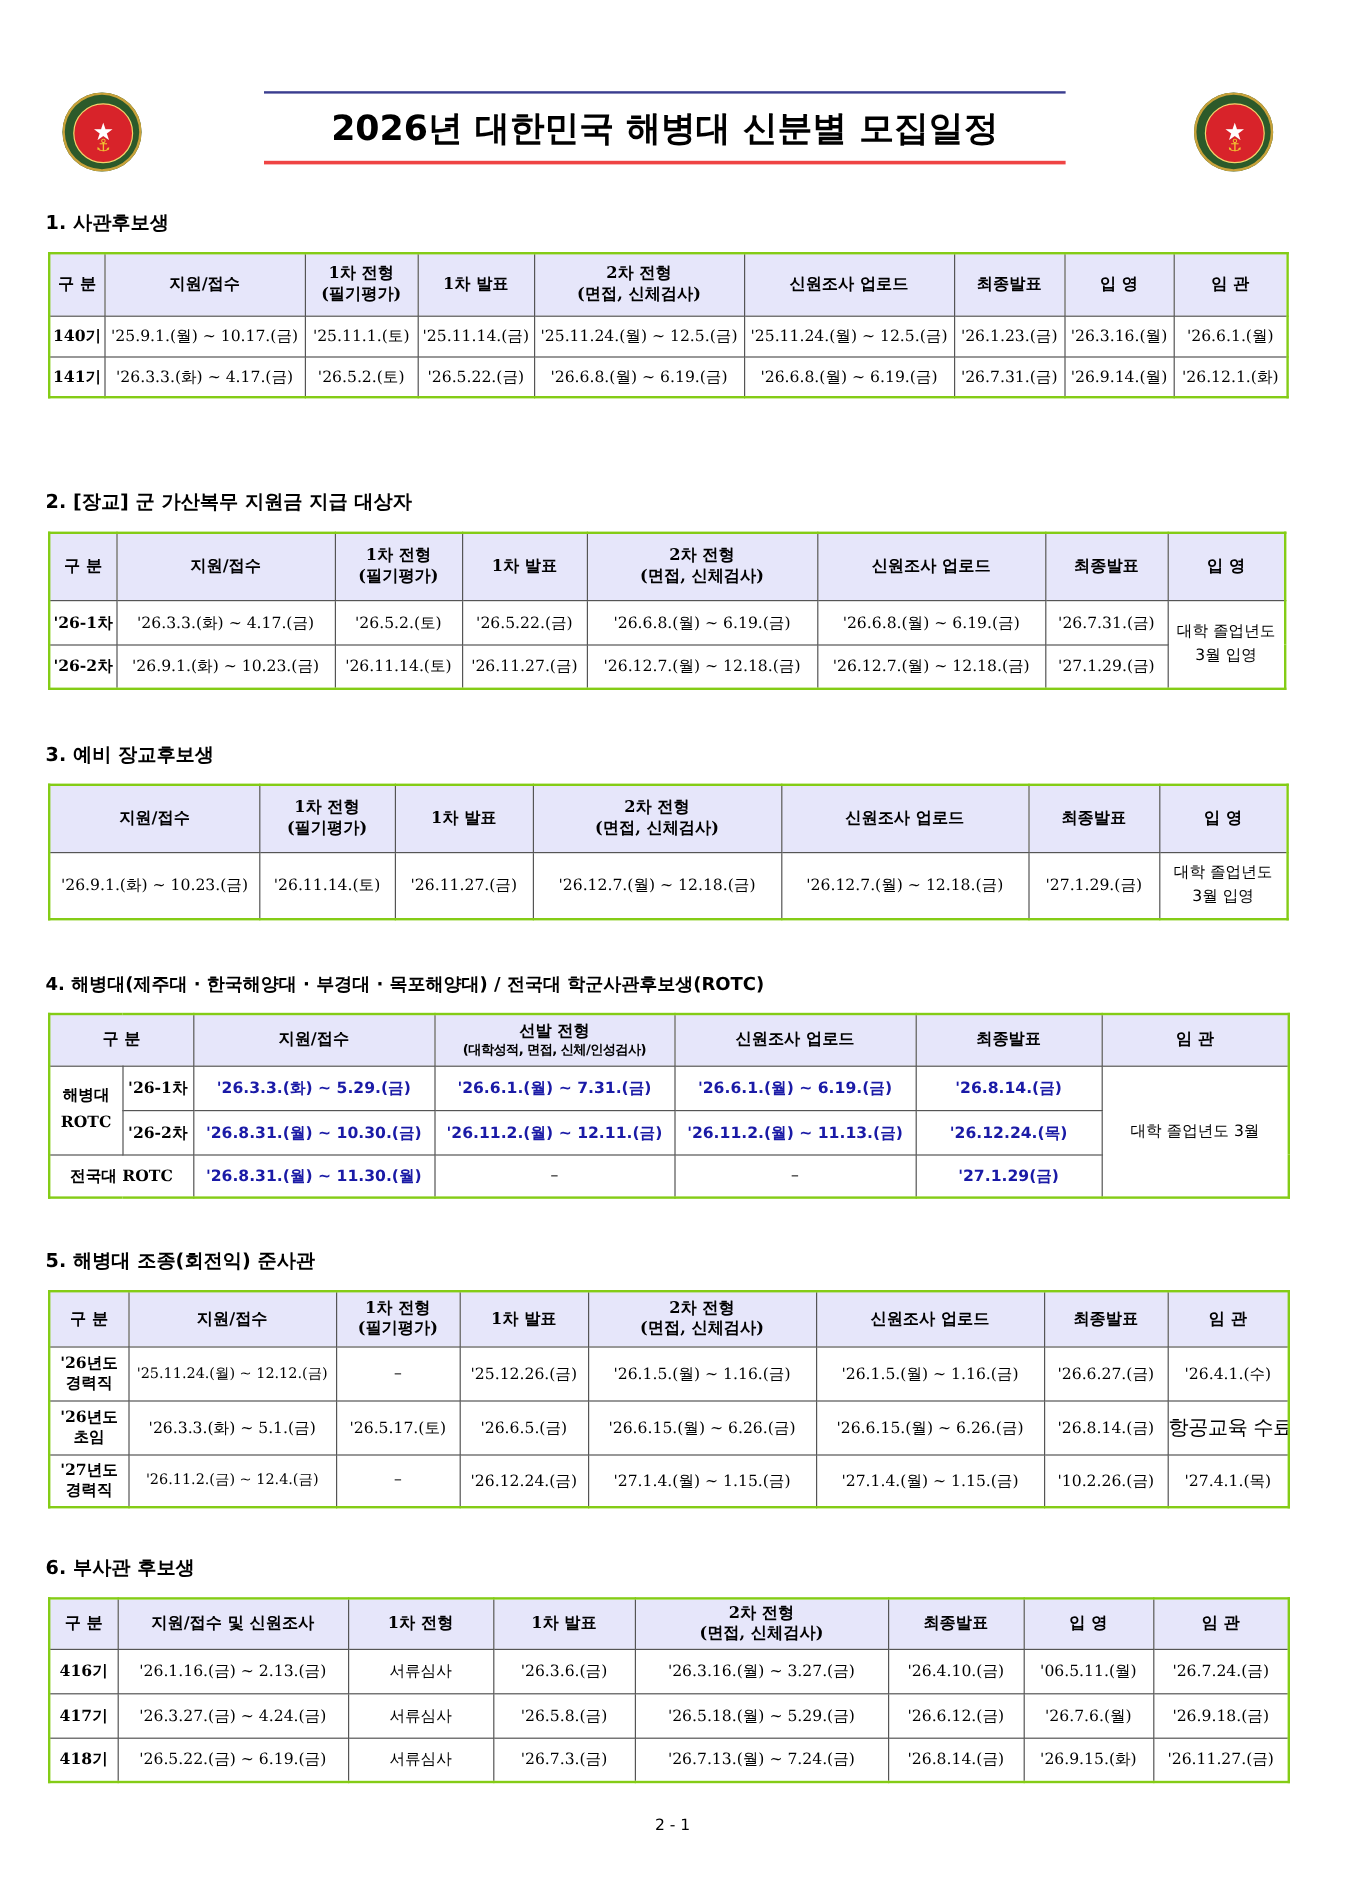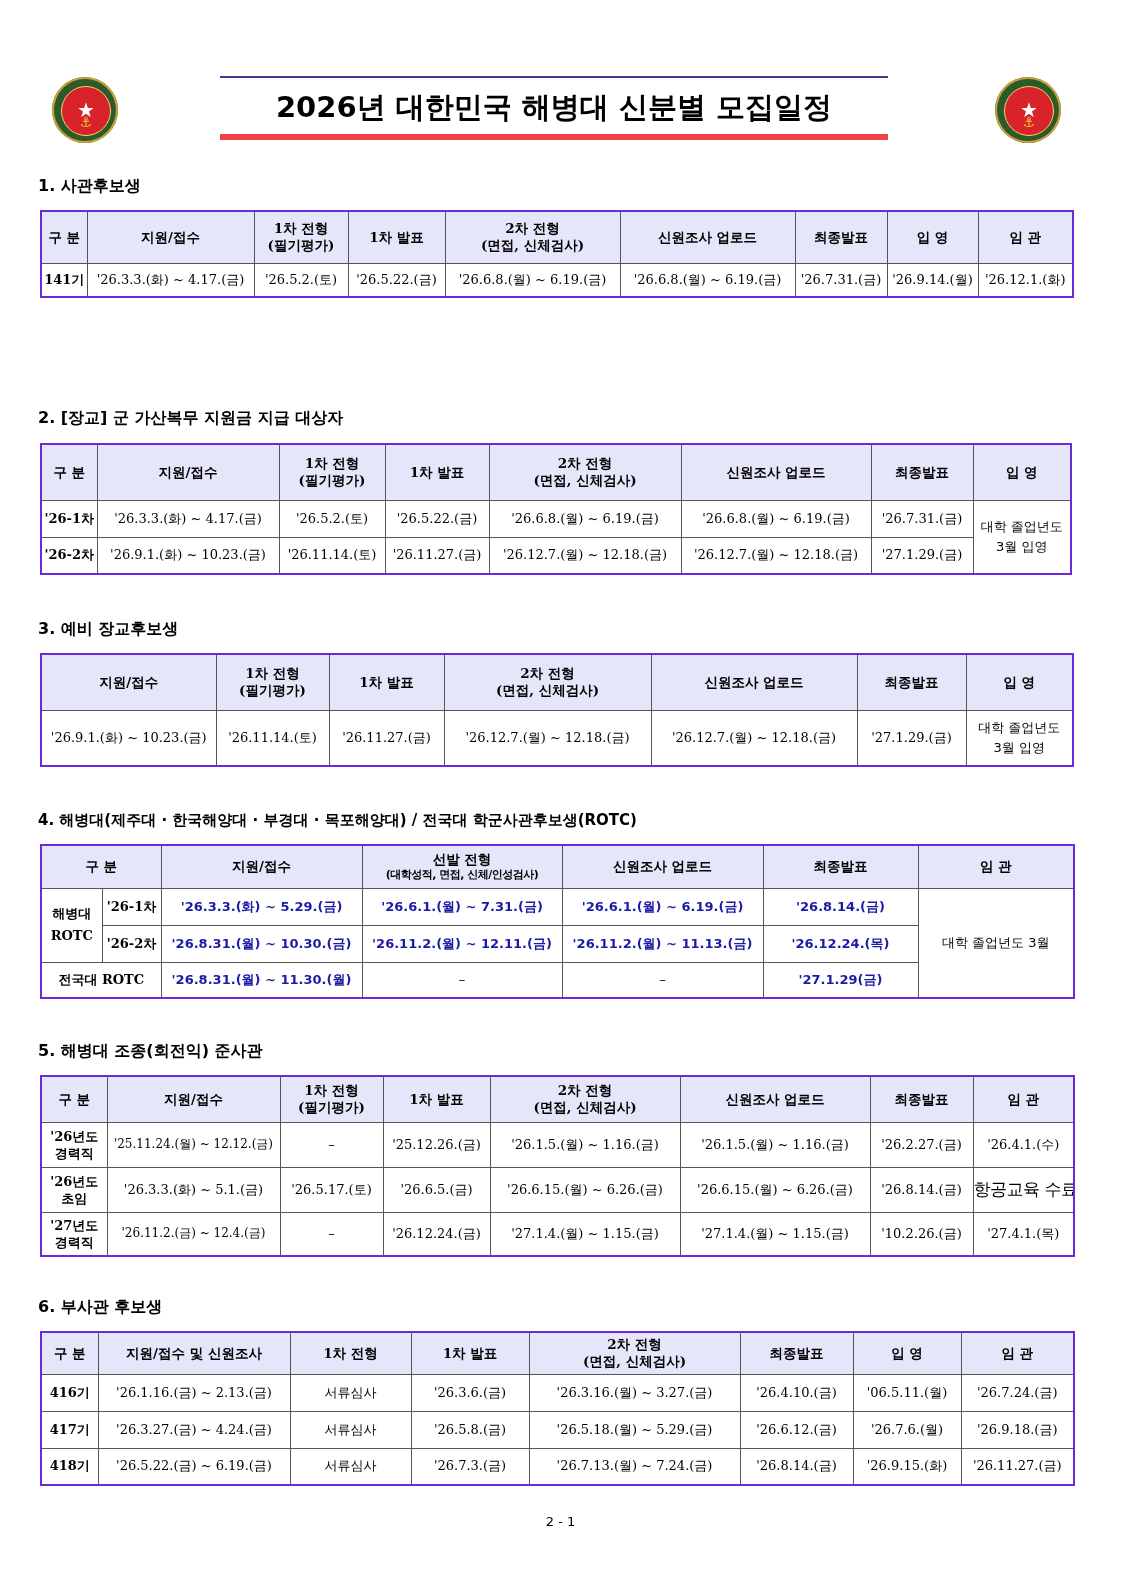--- a/index.html
+++ b/index.html
@@ -1,24 +1,24 @@
 <!DOCTYPE html>
 <html><head>
 <meta charset="utf-8">
 <style>
   html, body { margin: 0; padding: 0; background: #ffffff; }
   body { width: 1121px; height: 1586px; position: relative; font-family: "DejaVu Serif", "Liberation Serif", serif; color: #000; overflow: hidden; }
   .emblem { position: absolute; width: 66px; height: 66px; border-radius: 50%; background: #2c5a2a; box-shadow: 0 0 0 2px #c9a23a inset; }
   .emblem .ring { position: absolute; left: 9px; top: 9px; width: 48px; height: 48px; border-radius: 50%; background: #d8232a; border: 1px solid #f4d36a; }
   .emblem .star { position: absolute; left: 0; right: 0; top: 13px; text-align: center; color: #fff; font-size: 20px; line-height: 20px; font-family: "DejaVu Sans", sans-serif; }
   .emblem .anchor { position: absolute; left: 0; right: 0; top: 28px; text-align: center; color: #f1c232; font-size: 14px; line-height: 14px; font-family: "DejaVu Sans", sans-serif; }
-  .title-wrap { position: absolute; left: 220px; top: 76px; width: 668px; height: 56px; border-top: 2px solid #3a3d8f; border-bottom: 6px solid #ef4444; }
+  .title-wrap { position: absolute; left: 220px; top: 76px; width: 668px; height: 56px; border-top: 2px solid #3a3d8f; border-bottom: 3px solid #ef4444; }
   .title { position: absolute; left: 0; right: 0; top: 10px; text-align: center; font-family: "DejaVu Sans", "Liberation Sans", sans-serif; font-weight: bold; font-size: 29px; letter-spacing: 0px; }
   .sec-title { position: absolute; left: 38px; font-family: "DejaVu Sans", "Liberation Sans", sans-serif; font-weight: bold; font-size: 16px; }
-  table.sched { position: absolute; border-collapse: collapse; table-layout: fixed; border: 2px solid #6d28d9; }
+  table.sched { position: absolute; border-collapse: collapse; table-layout: fixed; border: 2px solid #84cc16; }
   table.sched td, table.sched th { border: 1px solid #555; text-align: center; vertical-align: middle; padding: 0; font-size: 13px; white-space: nowrap; overflow: hidden; }
   table.sched th { background: #e6e6fa; font-weight: bold; font-size: 13.5px; line-height: 17px; }
   table.sched td.lbl { font-weight: bold; font-size: 13px; }
   table.sched td.blue { color: #1a1aa6; font-weight: bold; font-family: "DejaVu Sans", "Liberation Sans", sans-serif; font-size: 13px; }
   table.sched td.small { font-size: 12px; }
   .footer { position: absolute; left: 0; right: 0; top: 1514px; text-align: center; font-family: "DejaVu Sans", sans-serif; font-size: 13px; }
 </style>
 </head>
 <body>
 
@@ -59,20 +59,31 @@
 (필기평가)</th>
     <th>1차 발표</th>
     <th style="white-space:pre-line">2차 전형
 (면접, 신체검사)</th>
     <th>신원조사 업로드</th>
     <th>최종발표</th>
     <th>입 영</th>
     <th>임 관</th>
   </tr>
   <tr style="height:34px">
+    <td class="lbl">140기</td>
+    <td>'25.9.1.(월) ~ 10.17.(금)</td>
+    <td>'25.11.1.(토)</td>
+    <td>'25.11.14.(금)</td>
+    <td>'25.11.24.(월) ~ 12.5.(금)</td>
+    <td>'25.11.24.(월) ~ 12.5.(금)</td>
+    <td>'26.1.23.(금)</td>
+    <td>'26.3.16.(월)</td>
+    <td>'26.6.1.(월)</td>
+  </tr>
+  <tr style="height:34px">
     <td class="lbl">141기</td>
     <td>'26.3.3.(화) ~ 4.17.(금)</td>
     <td>'26.5.2.(토)</td>
     <td>'26.5.22.(금)</td>
     <td>'26.6.8.(월) ~ 6.19.(금)</td>
     <td>'26.6.8.(월) ~ 6.19.(금)</td>
     <td>'26.7.31.(금)</td>
     <td>'26.9.14.(월)</td>
     <td>'26.12.1.(화)</td>
   </tr>
@@ -239,21 +250,21 @@
     <th>임 관</th>
   </tr>
   <tr style="height:45px">
     <td class="lbl" style="white-space:pre-line; line-height:17px;">'26년도
 경력직</td>
     <td class="small">'25.11.24.(월) ~ 12.12.(금)</td>
     <td>–</td>
     <td>'25.12.26.(금)</td>
     <td>'26.1.5.(월) ~ 1.16.(금)</td>
     <td>'26.1.5.(월) ~ 1.16.(금)</td>
-    <td>'26.2.27.(금)</td>
+    <td>'26.6.27.(금)</td>
     <td>'26.4.1.(수)</td>
   </tr>
   <tr style="height:45px">
     <td class="lbl" style="white-space:pre-line; line-height:17px;">'26년도
 초임</td>
     <td>'26.3.3.(화) ~ 5.1.(금)</td>
     <td>'26.5.17.(토)</td>
     <td>'26.6.5.(금)</td>
     <td>'26.6.15.(월) ~ 6.26.(금)</td>
     <td>'26.6.15.(월) ~ 6.26.(금)</td>

